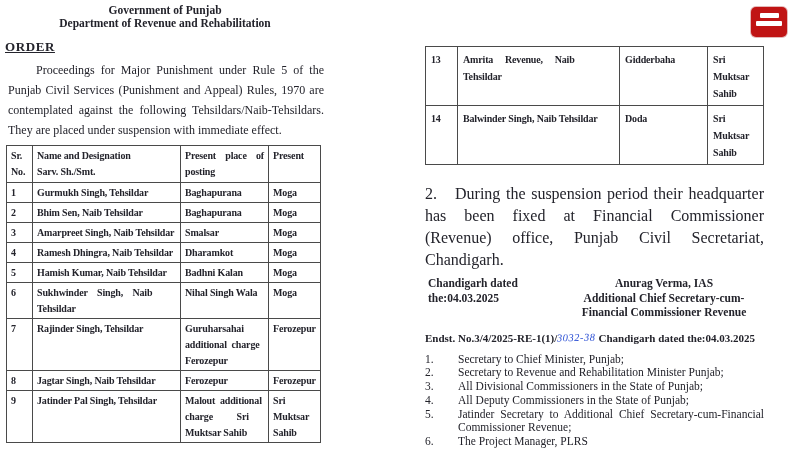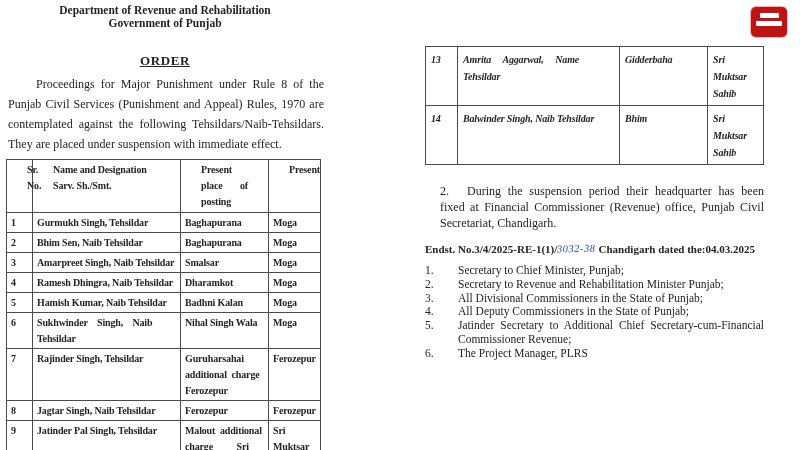--- a/index.html
+++ b/index.html
@@ -8,43 +8,43 @@
     font-family:"Liberation Serif", serif;color:#23232b;
     position:relative;overflow:hidden;
   }
   .canvas{position:absolute;top:0;left:0;width:800px;height:450px;}
   .page{position:absolute;top:0;height:450px;width:400px;overflow:hidden;background:#ffffff;}
   .page-left{left:0;}
   .page-right{left:400px;padding:0 36px 0 25px;box-sizing:border-box;}
 
   
   .doc-header{margin:4px 0 0 5px;width:320px;text-align:center;font-size:11.5px;line-height:13px;font-weight:600;}
-  .order-title{margin:23px 0 0 5px;width:320px;text-align:center;font-size:13px;line-height:16px;
+  .order-title{margin:9px 0 0 5px;width:320px;font-size:13px;line-height:16px;
     font-weight:bold;text-decoration:underline;letter-spacing:0.6px;}
   .para{margin:5px 0 0 8px;width:316px;font-size:12px;line-height:20px;text-align:justify;text-indent:28px;}
 
   table.otable{border-collapse:collapse;table-layout:fixed;}
   .otable td{border:1px solid #4a4a4a;vertical-align:top;font-size:10px;line-height:16px;
     letter-spacing:-0.15px;padding:1px 4px;text-align:left;white-space:pre-wrap;font-weight:600;}
   .left-table{margin:5px 0 0 6px;width:314px;}
   .left-table td{padding:2px 4px 1px 4px;}
-  .otable tr.hrow td{font-weight:bold;padding:2px 20px;}
+  .otable tr.hrow td{font-weight:bold;padding:2px 4px;}
   .spread{text-align-last:justify;}
 
   
   .logo{position:absolute;top:7px;right:13px;width:36px;height:30px;background:#c01414;
     border-radius:5px;box-shadow:0 0 0 1px #e5b9b9;}
   .logo-bar{background:#ffffff;border-radius:1px;height:4.5px;}
   .logo-bar.bar1{width:19px;margin:6px auto 0 auto;}
   .logo-bar.bar2{width:26px;margin:3.5px auto 0 auto;}
 
-  .right-table{margin-top:46px;width:338px;font-style:italic;}
+  .right-table{margin-top:46px;width:338px;}
   .right-table td{line-height:17px;padding:4px 5px 3px 5px;}
 
-  .para2{margin-top:18px;font-size:12px;line-height:16px;text-align:justify;margin-left:15px;}
+  .para2{margin-top:18px;font-size:16px;line-height:22px;text-align:justify;}
   .para2 .pnum{padding-right:18px;}
 
   .sig-row{margin-top:5px;display:flex;justify-content:space-between;align-items:flex-start;}
   .sig-left{margin-left:3px;font-size:11.5px;line-height:14.5px;font-weight:600;}
   .sig-right{width:200px;text-align:center;font-size:11.5px;line-height:14.5px;font-weight:600;margin-right:0;}
 
   .endst{margin-top:11px;font-size:11px;line-height:14px;font-weight:600;white-space:nowrap;}
   .hand{color:#2b4fd4;font-style:italic;font-size:10.5px;letter-spacing:0.5px;
     display:inline-block;transform:rotate(-1.5deg) translateY(-1px);font-weight:400;}
 
@@ -55,27 +55,27 @@
   .dnum{width:33px;flex:0 0 33px;}
   .dtext{flex:1;text-align:justify;}
 </style>
 </head>
 <body>
 
 <div class="canvas">
 
   <div class="page page-left">
     <div class="doc-header">
+      <div>Government of Punjab</div>
       <div>Department of Revenue and Rehabilitation</div>
-      <div>Government of Punjab</div>
     </div>
 
     <div class="order-title">ORDER</div>
 
-    <p class="para">Proceedings for Major Punishment under Rule 8 of the Punjab Civil Services (Punishment and Appeal) Rules, 1970 are contemplated against the following Tehsildars/Naib-Tehsildars. They are placed under suspension with immediate effect.</p>
+    <p class="para">Proceedings for Major Punishment under Rule 5 of the Punjab Civil Services (Punishment and Appeal) Rules, 1970 are contemplated against the following Tehsildars/Naib-Tehsildars. They are placed under suspension with immediate effect.</p>
 
     <table class="otable left-table">
       <colgroup>
           <col style="width:26px">
           <col style="width:148px">
           <col style="width:88px">
           <col style="width:52px">
         </colgroup>
       <tbody>
         <tr class="hrow">
@@ -158,42 +158,53 @@
     <table class="otable right-table">
       <colgroup>
           <col style="width:32px">
           <col style="width:162px">
           <col style="width:88px">
           <col style="width:56px">
         </colgroup>
       <tbody>
         <tr>
           <td>13</td>
-          <td>Amrita     Aggarwal,     Name
+          <td>Amrita     Revenue,     Naib
 Tehsildar</td>
           <td>Gidderbaha</td>
           <td>Sri
 Muktsar
 Sahib</td>
         </tr>
         <tr>
           <td>14</td>
           <td>Balwinder Singh, Naib Tehsildar</td>
-          <td>Bhim</td>
+          <td>Doda</td>
           <td>Sri
 Muktsar
 Sahib</td>
         </tr>
       </tbody>
     </table>
 
     <div class="para2">
       <span class="pnum">2.</span><span>During the suspension period their headquarter has been fixed at Financial Commissioner (Revenue) office, Punjab Civil Secretariat, Chandigarh.</span>
     </div>
 
+    <div class="sig-row">
+      <div class="sig-left">
+        <div>Chandigarh dated</div>
+        <div>the:04.03.2025</div>
+      </div>
+      <div class="sig-right">
+        <div>Anurag Verma, IAS</div>
+        <div>Additional Chief Secretary-cum-</div>
+        <div>Financial Commissioner Revenue</div>
+      </div>
+    </div>
 
     <div class="endst">
       <span>Endst. No.3/4/2025-RE-1(1)/</span><span class="hand">3032-38</span><span>  Chandigarh dated the:04.03.2025</span>
     </div>
 
 
     <div class="dist">
       <div class="ditem">
         <span class="dnum">1.</span>
           <span class="dtext">Secretary to Chief Minister, Punjab;</span>

